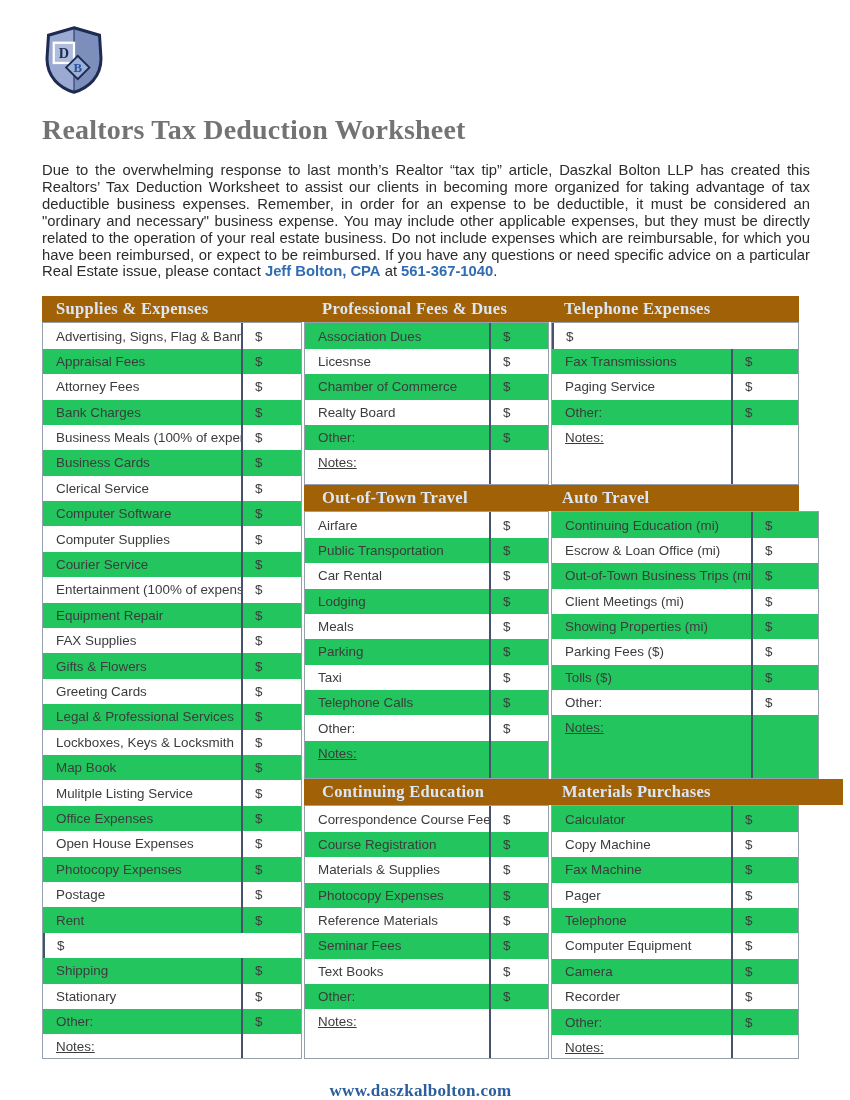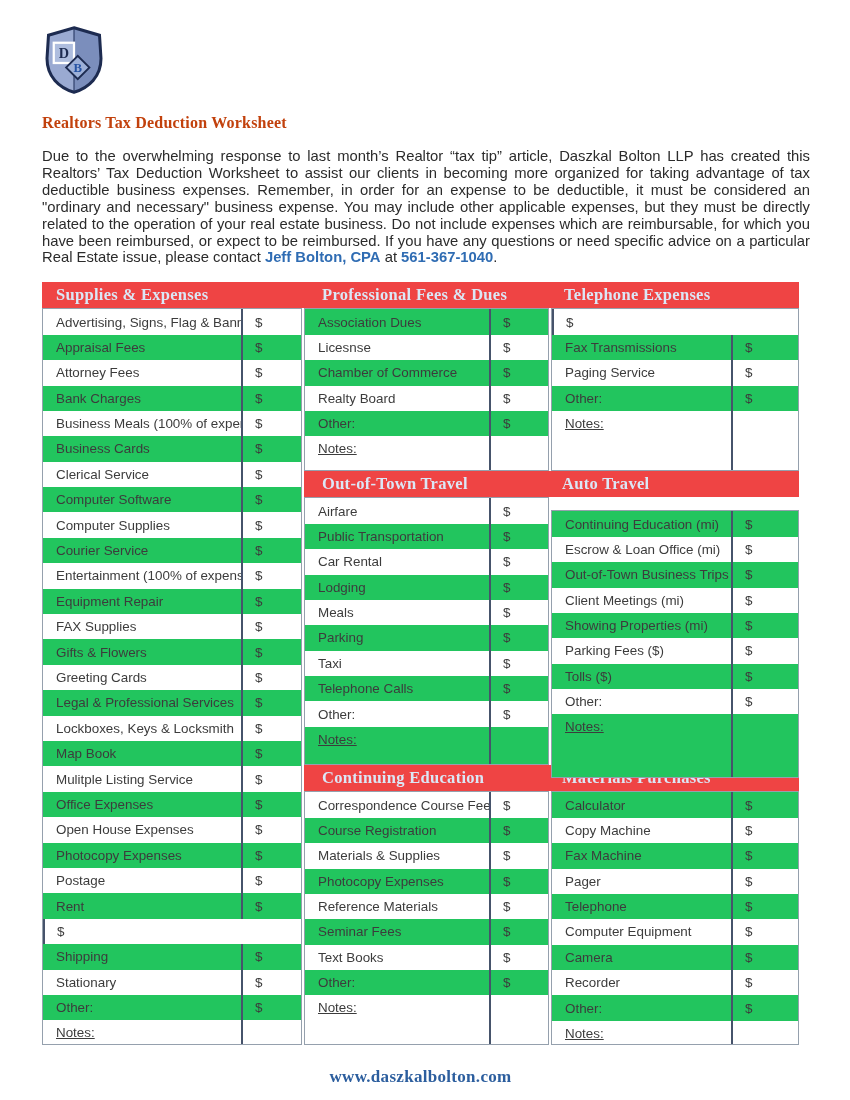--- a/index.html
+++ b/index.html
@@ -10,38 +10,38 @@
   
   .logo-row{display:flex;align-items:center;gap:10px;margin:16px 0 0 44px;}
   .logo-shield{flex:0 0 auto;}
   .logo-text{display:inline-block;}
   .logo-name{font-family:"Liberation Serif",serif;font-size:31px;font-weight:700;letter-spacing:.3px;line-height:1;}
   .logo-name .part1{color:#3f66a8;}
   .logo-name .part2{color:#15151f;}
   .logo-rule{height:3px;background:#3f6aa9;margin:4px 0 5px 0;}
   .logo-tagline{font-size:9px;letter-spacing:3.4px;color:#23232f;font-family:"Liberation Serif",serif;}
   
-  .page-title{margin:10px 0 16px 42px;font-family:"Liberation Serif",serif;font-weight:700;font-size:16px;color:#c2410c;letter-spacing:.2px;}
+  .page-title{margin:10px 0 16px 42px;font-family:"Liberation Serif",serif;font-weight:700;font-size:28px;color:#737373;letter-spacing:.2px;}
   .intro{margin:7px 0 0 42px;width:768px;text-align:justify;font-size:14.8px;line-height:16.9px;color:#2b2b2b;}
   .intro .contact,.intro .phone{color:#2f6cb3;font-weight:700;}
   
   .worksheet{position:relative;width:757px;height:763px;margin:16px 0 0 42px;}
-  .band{position:absolute;background:#ef4444;height:26px;}
+  .band{position:absolute;background:#a16207;height:26px;}
   .band .bandlabel{position:absolute;top:0;line-height:26px;font-family:"Liberation Serif",serif;
     font-weight:700;font-size:16.5px;color:#dbe7f6;letter-spacing:.3px;white-space:nowrap;}
   #band-top{left:0;top:0;width:757px;}
   #band-mid{left:262px;top:189px;width:495px;}
-  #band-low{left:262px;top:483px;width:495px;}
+  #band-low{left:262px;top:483px;width:495px;padding-left:44px;}
   .blk{position:absolute;border:1px solid #95a0ad;background:#fff;display:flex;flex-direction:column;box-sizing:border-box;}
   #col-left{left:0;top:26px;width:260px;height:737px;}
   #mid-a{left:262px;top:26px;width:245px;height:163px;}
   #mid-b{left:262px;top:215px;width:245px;height:268px;}
   #mid-c{left:262px;top:509px;width:245px;height:254px;}
   #right-a{left:509px;top:26px;width:248px;height:163px;}
-  #right-b{left:509px;top:228px;width:248px;height:268px;}
+  #right-b{left:509px;top:215px;width:268px;height:268px;}
   #right-c{left:509px;top:509px;width:248px;height:254px;}
   .row{display:flex;flex:0 0 25.4px;min-height:0;}
   .row.gray{background:#22c55e;}
   .row.notes-row{flex:1 1 auto;}
   .cell{box-sizing:border-box;}
   .cell.label{flex:1 1 auto;display:flex;align-items:center;padding-left:13px;
     font-size:13.4px;color:#3c3c3c;white-space:nowrap;overflow:hidden;}
   .cell.dollar{flex:0 0 auto;display:flex;align-items:center;padding-left:12px;
     border-left:2px solid #46536b;font-size:13.4px;color:#3c3c3c;}
   #col-left .cell.dollar{width:60px;}

